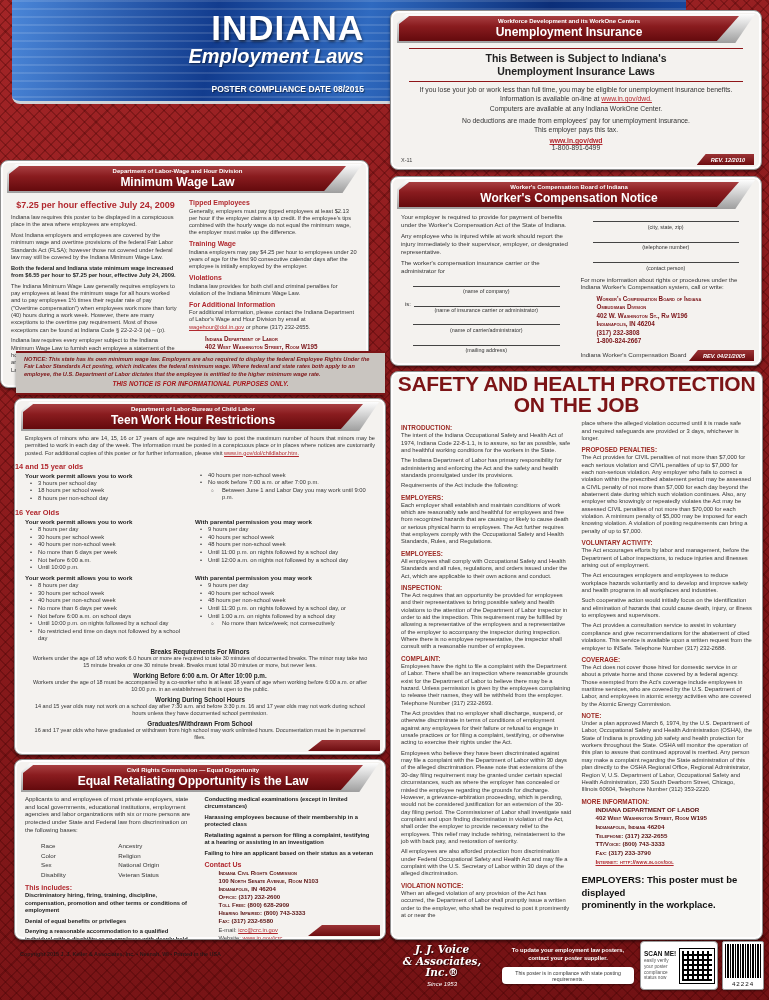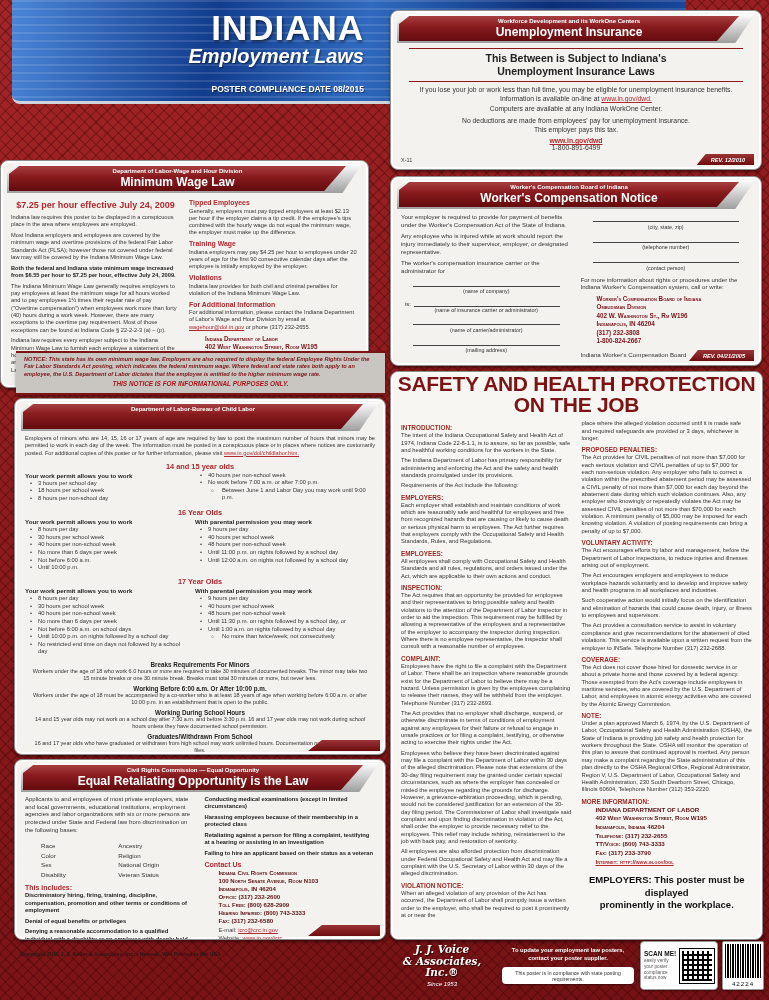--- a/index.html
+++ b/index.html
@@ -70,38 +70,38 @@
   
   .field { margin:4px 12px 5px; }
   .field .line { border-bottom:1px solid #444; height:8px; }
   .field .cap { text-align:center; font-size:5.4px; color:#333; margin-top:1.5px; }
   .is-row { display:flex; align-items:flex-end; margin:4px 12px 0 4px; }
   .is-row .is { font-size:6px; color:#333; margin-right:3px; }
   .is-row .line { flex:1; border-bottom:1px solid #444; height:8px; }
   .wc-footer { font-size:6.2px; color:#333; margin-top:5px; }
   
   .teen-intro { font-size:5.6px; line-height:1.3; color:#333; padding:4px 10px 2px; text-align:justify; }
-  .age-h { text-align:center; color:#b1282e; font-weight:bold; font-size:7.4px; margin:3px 0 1px; }
+  .age-h { text-align:left; color:#b1282e; font-weight:bold; font-size:7.4px; margin:3px 0 1px; }
   .group-h { font-size:6.2px; font-weight:bold; color:#222; margin-bottom:1px; }
   .li { position:relative; padding-left:13px; font-size:5.8px; line-height:1.24; color:#333; margin-bottom:0.5px; }
   .li::before { content:"•"; position:absolute; left:5px; top:0; }
   .li.sub { padding-left:27px; }
   .li.sub::before { content:"○"; left:16px; font-size:4.6px; top:1px; }
   .c-h { text-align:center; font-size:6.3px; font-weight:bold; color:#222; margin-top:3px; }
   .c-p { text-align:center; font-size:5.5px; line-height:1.27; color:#333; padding:0 14px; }
   
   .iosha-dept { text-align:center; color:#7c1416; font-weight:bold; font-size:10px; margin-top:8px; }
   .iosha-title { text-align:center; color:#7c1416; font-weight:bold; font-size:21px; line-height:.98; letter-spacing:-.3px; margin:2px 0 5px; }
   .s-cols { display:flex; gap:10px; padding:0 10px; }
   .sec-h { color:#9c2a24; font-weight:bold; font-size:6.4px; margin:4px 0 1px; }
   .sec-p { font-size:5.8px; line-height:1.27; color:#333; margin-bottom:3px; }
   .s-addr { color:#5a1414; font-weight:bold; font-size:6.2px; line-height:1.4; padding-left:14px; font-variant:small-caps; }
   .s-addr .list-item:first-child { font-variant:normal; }
   .s-addr .list-item:last-child { color:#b1282e; text-decoration:underline; }
-  .emp-note { text-align:center; font-weight:bold; color:#111; font-size:9.5px; line-height:1.3; margin-top:8px; }
+  .emp-note { text-align:left; font-weight:bold; color:#111; font-size:9.5px; line-height:1.3; margin-top:8px; }
   
   .bases { display:flex; padding:2px 0 2px 16px; }
   .bases .col .list-item { font-size:6.2px; color:#333; margin:2.5px 0; }
   .inc-h { color:#b1282e; font-weight:bold; font-size:7px; margin:2px 0 1px; }
   .bold-item { font-size:5.8px; font-weight:bold; color:#222; line-height:1.25; margin-bottom:3.5px; }
   .e-contact { color:#5a1414; font-weight:bold; font-size:6.1px; line-height:1.32; padding-left:14px; font-variant:small-caps; }
   .e-mail { font-size:5.8px; color:#444; padding-left:14px; margin-top:2px; }
   
   .copyright { position:absolute; left:20px; top:951px; font-size:5.4px; font-weight:bold; color:#2b1616; }
   .kLogo { position:absolute; left:393px; top:944px; width:98px; text-align:center; color:#fff; }
@@ -264,20 +264,21 @@
     </div>
   </div>
   <div class="rev">REV. 04/21/2005</div>
 </section>
 
 <section class="card" style="left:14px; top:398px; width:372px; height:357px;">
   <div class="head-band">
     <div class="band-silver"></div>
     <div class="band-red">
       <div class="band-dept">Department of Labor-Bureau of Child Labor</div>
+      <div class="band-title">Teen Work Hour Restrictions</div>
     </div>
   </div>
   <div class="teen-intro">
     <span>Employers of minors who are 14, 15, 16 or 17 years of age are required by law to post the maximum number of hours that minors may be permitted to work in each day of the week. The information must be posted in a conspicuous place or in places where notices are customarily posted. For additional copies of this poster or for further information, please visit </span><span class="lnk">www.in.gov/dol/childlabor.htm.</span>
   </div>
 
   <div class="age-h">14 and 15 year olds</div>
   <div class="cols" style="padding-top:0;">
     <div class="col" style="flex:0 0 46%;">
       <div class="group-h">Your work permit allows you to work</div>
@@ -314,21 +315,20 @@
       <div>
           <div class="li">9 hours per day</div>
           <div class="li">40 hours per school week</div>
           <div class="li">48 hours per non-school week</div>
           <div class="li">Until 11:00 p.m. on nights followed by a school day</div>
           <div class="li">Until 12:00 a.m. on nights not followed by a school day</div>
         </div>
     </div>
   </div>
 
-  <div class="age-h">17 Year Olds</div>
   <div class="cols" style="padding-top:0;">
     <div class="col" style="flex:0 0 46%;">
       <div class="group-h">Your work permit allows you to work</div>
       <div>
           <div class="li">8 hours per day</div>
           <div class="li">30 hours per school week</div>
           <div class="li">40 hours per non-school week</div>
           <div class="li">No more than 6 days per week</div>
           <div class="li">Not before 6:00 a.m. on school days</div>
           <div class="li">Until 10:00 p.m. on nights followed by a school day</div>

